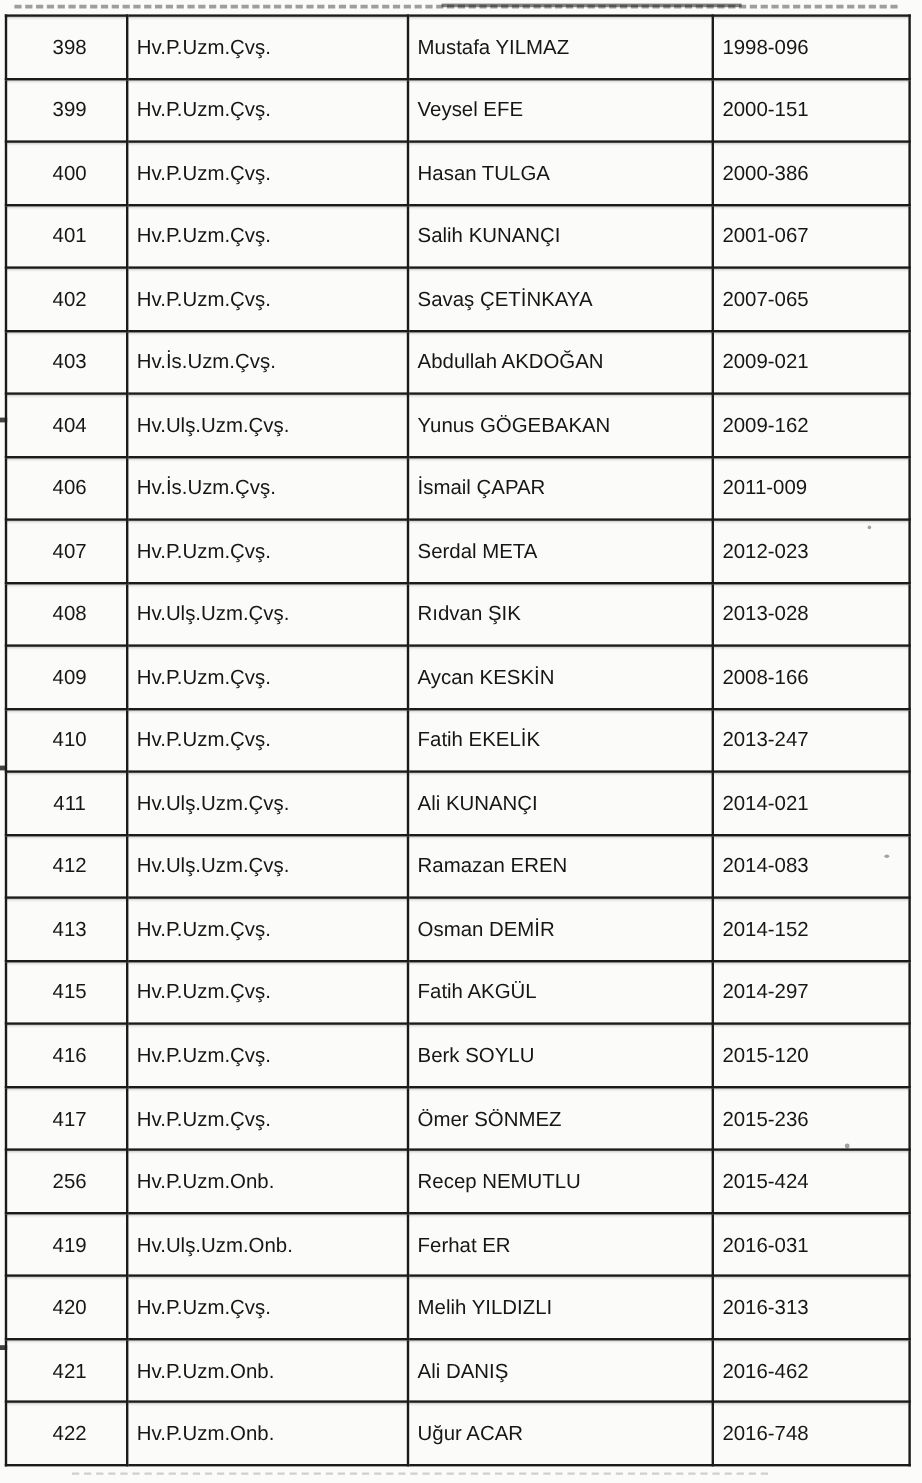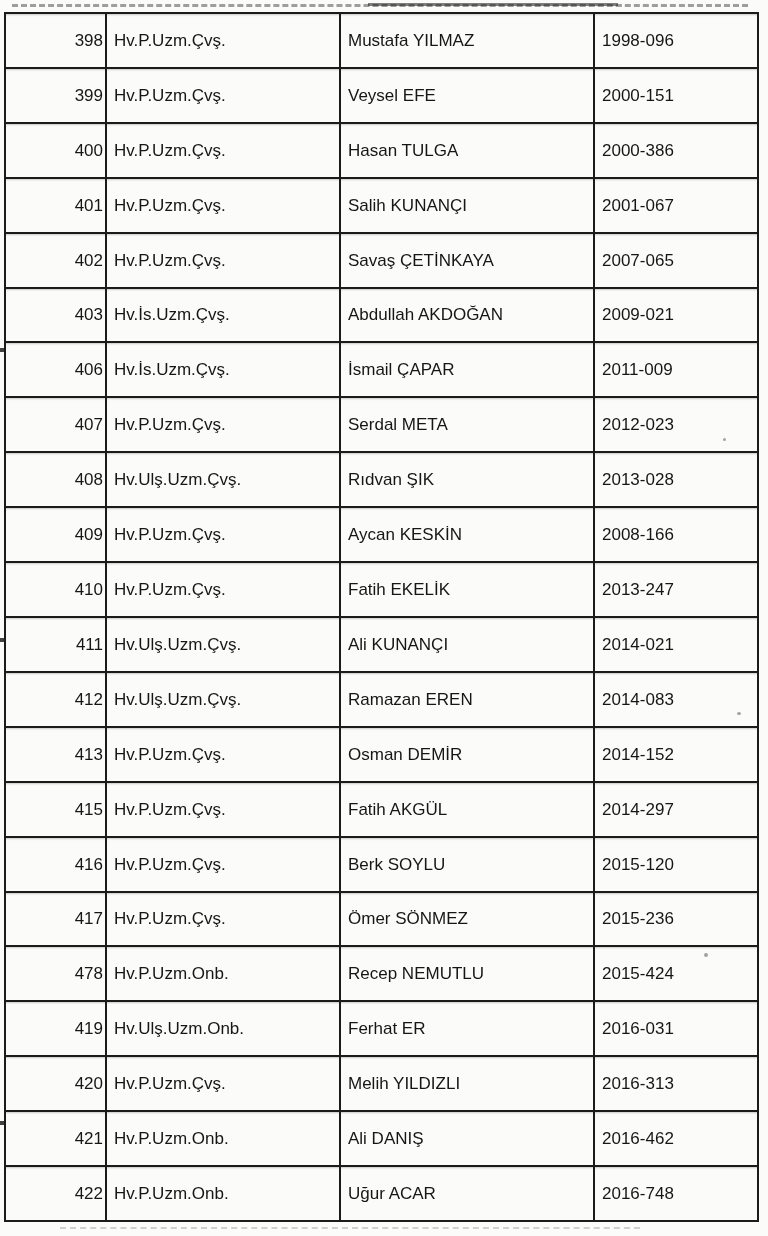--- a/index.html
+++ b/index.html
@@ -40,21 +40,21 @@
     line-height: 1;
     color: var(--ink);
     vertical-align: middle;
     padding: 0 2px 0 7px;
     white-space: nowrap;
     overflow: hidden;
     
     box-shadow: inset 0 3px 2px -2px rgba(70,70,70,0.28);
   }
   td.c-no {
-    text-align: right;
+    text-align: center;
     padding: 0;
   }
   
   .noise { position: absolute; pointer-events: none; }
   .noise-top {
     left: 12px; top: 4px; width: 736px; height: 0;
     border-top: 3px dashed rgba(45,45,45,0.45);
   }
   .noise-top-heavy {
     left: 368px; top: 3px; width: 250px; height: 3px;
@@ -132,20 +132,26 @@
           <td class="c-reg">2007-065</td>
         </tr>
 
         <tr>
           <td class="c-no">403</td>
           <td class="c-rank">Hv.İs.Uzm.Çvş.</td>
           <td class="c-name">Abdullah AKDOĞAN</td>
           <td class="c-reg">2009-021</td>
         </tr>
 
+        <tr>
+          <td class="c-no">404</td>
+          <td class="c-rank">Hv.Ulş.Uzm.Çvş.</td>
+          <td class="c-name">Yunus GÖGEBAKAN</td>
+          <td class="c-reg">2009-162</td>
+        </tr>
 
 
         <tr>
           <td class="c-no">406</td>
           <td class="c-rank">Hv.İs.Uzm.Çvş.</td>
           <td class="c-name">İsmail ÇAPAR</td>
           <td class="c-reg">2011-009</td>
         </tr>
 
         <tr>
@@ -213,21 +219,21 @@
         </tr>
 
         <tr>
           <td class="c-no">417</td>
           <td class="c-rank">Hv.P.Uzm.Çvş.</td>
           <td class="c-name">Ömer SÖNMEZ</td>
           <td class="c-reg">2015-236</td>
         </tr>
 
         <tr>
-          <td class="c-no">478</td>
+          <td class="c-no">256</td>
           <td class="c-rank">Hv.P.Uzm.Onb.</td>
           <td class="c-name">Recep NEMUTLU</td>
           <td class="c-reg">2015-424</td>
         </tr>
 
         <tr>
           <td class="c-no">419</td>
           <td class="c-rank">Hv.Ulş.Uzm.Onb.</td>
           <td class="c-name">Ferhat ER</td>
           <td class="c-reg">2016-031</td>

